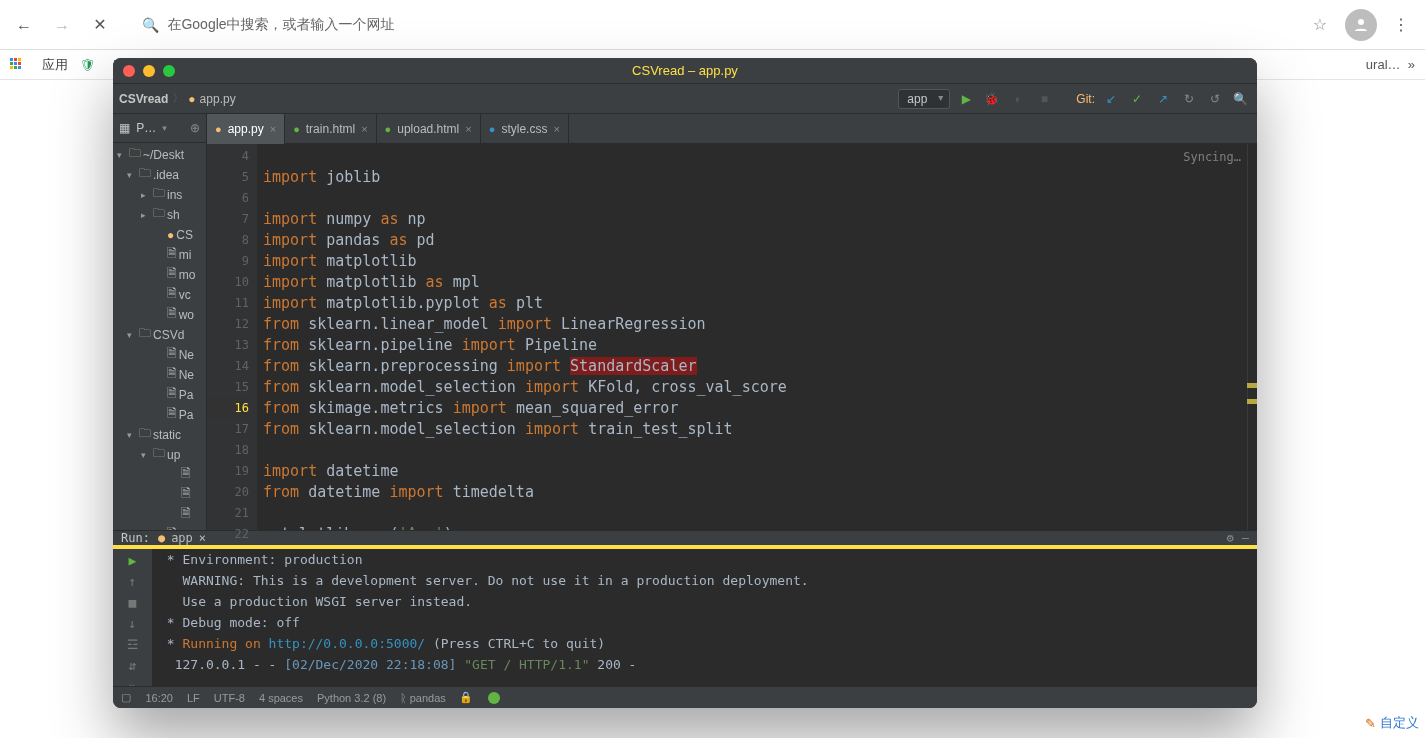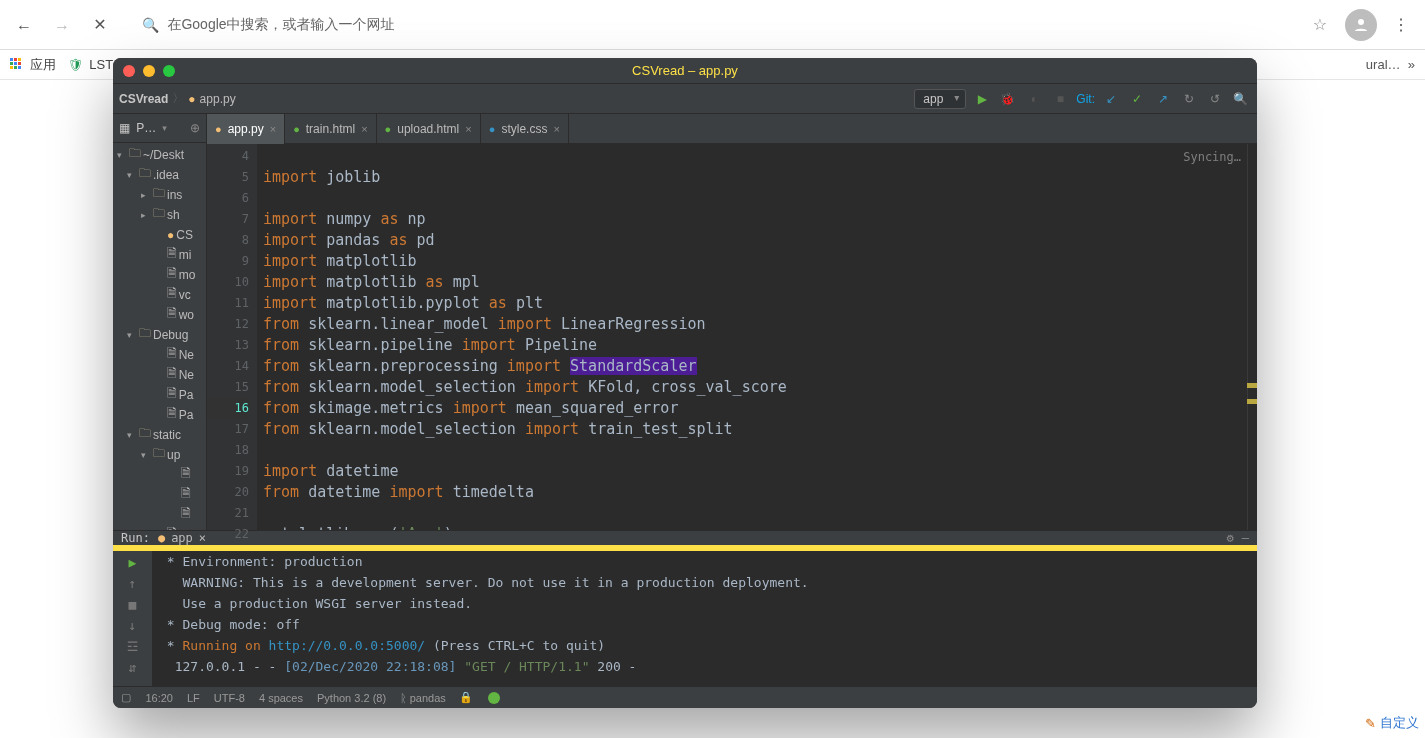--- a/index.html
+++ b/index.html
@@ -43,21 +43,21 @@
 .bm-apps .ico { width:14px;height:14px; display:inline-grid; grid-template-columns:repeat(3,3px); grid-auto-rows:3px; gap:1px;}
 .bm-apps .ico span{ background:#4285f4; }
 .bm-apps .ico span:nth-child(2){background:#ea4335}
 .bm-apps .ico span:nth-child(3){background:#fbbc05}
 .bm-apps .ico span:nth-child(4){background:#34a853}
 .bm-apps .ico span:nth-child(5){background:#4285f4}
 .bm-apps .ico span:nth-child(6){background:#ea4335}
 .bm-apps .ico span:nth-child(7){background:#fbbc05}
 .bm-apps .ico span:nth-child(8){background:#34a853}
 .bm-apps .ico span:nth-child(9){background:#4285f4}
-.bm-item{display:flex;align-items:center;gap:6px;}
+.bm-item{display:flex;align-items:center;gap:18px;}
 .bm-shield{color:#1f9a55;font-size:12px}
 .bm-extend{margin-left:auto;color:#555}
 
 
 .ide {
   position:absolute; left:113px; top:58px; width:1144px; height:650px;
   background:#3c3f41; border-radius:8px; box-shadow: 0 30px 60px rgba(0,0,0,.35);
   display:flex; flex-direction:column; overflow:hidden;
   font-size:12px; color:#bbb;
 }
@@ -78,21 +78,21 @@
 .bc .name{color:#c6c6c6;font-weight:bold}
 .bc .sep{color:#666}
 .bc .file{color:#bbb}
 .nav-spacer{flex:1}
 .run-combo{background:#2f3234;border:1px solid #555;border-radius:3px;padding:2px 22px 2px 8px;position:relative;color:#c6c6c6}
 .run-combo::after{content:"▾";position:absolute;right:6px;color:#888;font-size:10px}
 .tb-ico{width:20px;height:20px;display:flex;align-items:center;justify-content:center;color:#888;cursor:pointer}
 .tb-ico.run{color:#62b543}
 .tb-ico.bug{color:#62b543}
 .tb-ico.dim{color:#555}
-.git-label{color:#0ea5e9;margin-left:0}
+.git-label{color:#fdba74;margin-left:16px}
 .git-in{color:#3592c4}
 .git-chk{color:#62b543}
 .git-out{color:#3592c4}
 
 .ide-body{flex:1;display:flex;min-height:0}
 
 
 .sidebar{width:94px;background:#3c3f41;border-right:1px solid #2b2b2b;display:flex;flex-direction:column}
 .sb-head{height:30px;display:flex;align-items:center;padding:0 6px;color:#c6c6c6;border-bottom:1px solid #2b2b2b;font-size:12px;gap:6px}
 .sb-head .dd{color:#888;font-size:9px}
@@ -109,35 +109,35 @@
 .editor{flex:1;display:flex;flex-direction:column;min-width:0}
 .tabs{height:30px;background:#3c3f41;display:flex;align-items:center;border-bottom:1px solid #2b2b2b}
 .tab{height:30px;display:flex;align-items:center;gap:6px;padding:0 8px;font-size:12px;color:#bbb;border-right:1px solid #2b2b2b;cursor:pointer}
 .tab.active{background:#515658;color:#fff}
 .tab .close{color:#8a8a8a;font-size:11px}
 .tab .ico{font-size:11px}
 .pytab{color:#f4bf75}.htmltab{color:#62b543}.csstab{color:#3592c4}
 
 .code-area{flex:1;display:flex;background:#2b2b2b;min-height:0;position:relative}
 .gutter{width:50px;background:#313335;text-align:right;padding:2px 8px 2px 0;color:#606366;line-height:21px;font-size:12px}
-.gutter .hl{background:#323232;color:#5eead4}
+.gutter .hl{background:#323232;color:#fde047}
 .code{flex:1;padding:2px 6px;line-height:21px;font-size:15px;color:#a9b7c6;white-space:pre;overflow:hidden}
 .code .line{height:21px}
 .kw{color:#cc7832}
 .ident{color:#a9b7c6}
-.scl{background:#4c1d95} 
+.scl{background:#7f1d1d} 
 .str{color:#6a8759}
 .sync-badge{position:absolute;right:16px;top:6px;color:#7f7f7f;font-size:12px}
 .mini{position:absolute;right:0;top:0;width:10px;height:100%;background:#2b2b2b;border-left:1px solid #3a3a3a}
 .mini .mark{position:absolute;right:0;width:10px;height:5px}
 .mini .warn{background:#b9a83f}
 
 
 .run-window{height:156px;border-top:1px solid #2b2b2b;display:flex;flex-direction:column;background:#2b2b2b}
-.run-head{height:26px;background:#3c3f41;border-bottom:6px solid #fde047;display:flex;align-items:center;padding:0 8px;color:#c6c6c6;font-size:12px}
+.run-head{height:26px;background:#3c3f41;border-bottom:4px solid #fde047;display:flex;align-items:center;padding:0 8px;color:#c6c6c6;font-size:12px}
 .run-head .app-tab{display:flex;align-items:center;gap:6px;margin-left:8px;color:#bbb}
 .run-head .head-actions{margin-left:auto;display:flex;gap:8px;color:#8a8a8a}
 .rw-body{flex:1;display:flex}
 .rw-side{width:40px;background:#3c3f41;border-right:1px solid #2b2b2b;display:flex;flex-direction:column;align-items:center;padding:4px 0;gap:6px}
 .rw-side span{color:#777;font-size:13px}
 .rw-side .play{color:#62b543}
 .console{flex:1;padding:0 6px;line-height:21px;font-size:13px;color:#a9b7c6;white-space:pre;overflow:hidden}
 .console .warn{color:#cc7832}
 .console .link{color:#3592c4;}
 .console .num{color:#6897bb}
@@ -283,21 +283,21 @@
             <span>vc</span>
           </div>
           <div class="sb-row sb-i3">
             <span class="chev"></span>
             <span class="txt">🗎</span>
             <span>wo</span>
           </div>
           <div class="sb-row sb-i1">
             <span class="chev">▾</span>
             <span class="fold">🗀</span>
-            <span>Debug</span>
+            <span>CSVd</span>
           </div>
           <div class="sb-row sb-i3">
             <span class="chev"></span>
             <span class="txt">🗎</span>
             <span>Ne</span>
           </div>
           <div class="sb-row sb-i3">
             <span class="chev"></span>
             <span class="txt">🗎</span>
             <span>Ne</span>

